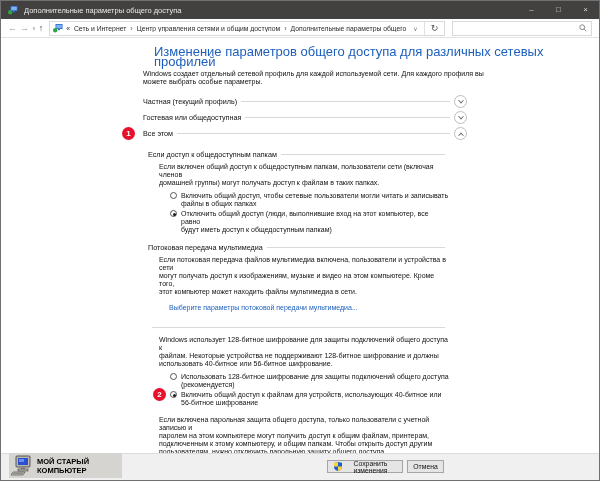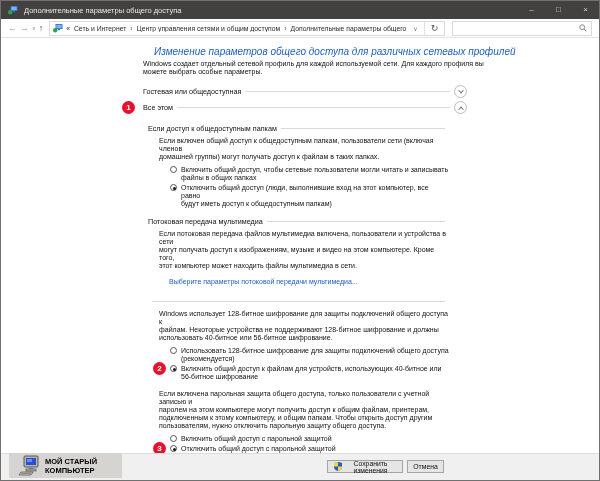--- a/index.html
+++ b/index.html
@@ -23,21 +23,21 @@
   .crumbs{display:flex;align-items:center;gap:4px;font-size:6.8px;color:#2b2b2b;white-space:nowrap;overflow:hidden;flex:1;}
   .crumb-sep{color:#555;font-size:7px;}
   .addr-chevron{font-size:6px;color:#777;padding:0 6px;border-right:1px solid #e0e0e0;height:100%;display:flex;align-items:center;}
   .refresh{font-size:9px;color:#555;padding:0 6px;height:100%;display:flex;align-items:center;}
   .searchbox{flex:1;height:15px;border:1px solid #d9d9d9;margin-left:4px;display:flex;align-items:center;padding:0 4px;}
   .searchbox input{flex:1;border:none;outline:none;font-size:7px;padding:0;background:transparent;}
   .search-icon{flex:none;}
 
   
   .content{position:relative;height:416px;background:#fff;padding-top:9px;}
-  .page-heading{margin:0 0 0 153px;font-size:10px;line-height:10px;color:#1d5fbe;font-weight:400;font-style:italic;}
+  .page-heading{margin:0 0 0 153px;font-size:13px;line-height:10px;color:#1d5fbe;font-weight:400;}
   .intro{margin:3px 0 0 142px;font-size:7px;line-height:8px;color:#111;white-space:pre-line;}
 
   .profiles{margin:8px 0 0 142px;width:324px;}
   .profile-row{height:15px;display:flex;align-items:center;margin-bottom:1px;position:relative;}
   .profile-label{font-size:7.2px;color:#111;white-space:nowrap;}
   .rule{flex:1;height:1px;background:#d9d9d9;margin:0 4px;}
   .chev-circle{width:13px;height:13px;border:1px solid #bdbdbd;border-radius:50%;flex:none;display:flex;align-items:center;justify-content:center;}
   .chev{width:4px;height:4px;border-right:1px solid #707070;border-bottom:1px solid #707070;}
   .chev.down{transform:rotate(45deg) translate(-1px,-1px);}
   .chev.up{transform:rotate(-135deg) translate(-1px,-1px);}
@@ -58,21 +58,21 @@
   .badge.b1{left:-21px;top:1px;}
   .badge.opt{left:-17px;top:-3px;}
 
   
   .footer{position:absolute;left:0;right:0;bottom:0;height:27px;background:#f0f0f0;border-top:1px solid #dcdcdc;}
   .btn{position:absolute;top:6px;height:13px;background:#e5e5e5;border:1px solid #a5a5a5;font-size:6.8px;color:#111;display:flex;align-items:center;justify-content:center;gap:3px;padding:0 6px;}
   .btn.save{left:326px;width:76px;}
   .btn.cancel{left:406px;width:37px;}
   .shield{width:8px;height:9px;flex:none;}
 
-  .watermark{position:absolute;left:8px;bottom:2px;width:113px;height:25px;background:#d6d4d0;display:flex;align-items:center;padding-left:10px;}
+  .watermark{position:absolute;left:8px;bottom:2px;width:113px;height:25px;background:#d6d4d0;display:flex;align-items:center;padding-left:2px;}
   .watermark .wm-icon{width:22px;height:21px;flex:none;margin-right:4px;}
   .wm-text{font-size:7.5px;font-weight:bold;color:#000;line-height:9px;white-space:nowrap;}
 </style>
 </head>
 <body>
 
 <div class="window">
 
   <div class="titlebar">
     <svg class="app-icon" viewBox="0 0 10 9">
@@ -121,20 +121,27 @@
     </div>
   </div>
 
   <div class="content">
     <h1 class="page-heading">Изменение параметров общего доступа для различных сетевых профилей</h1>
     <p class="intro">Windows создает отдельный сетевой профиль для каждой используемой сети. Для каждого профиля вы
 можете выбрать особые параметры.</p>
 
     <div class="profiles">
       <div class="profile-row">
+        <span class="profile-label">Частная (текущий профиль)</span>
+        <span class="rule"></span>
+        <span class="chev-circle">
+            <span class="chev down"></span>
+          </span>
+      </div>
+      <div class="profile-row">
         <span class="profile-label">Гостевая или общедоступная</span>
         <span class="rule"></span>
         <span class="chev-circle">
             <span class="chev down"></span>
           </span>
       </div>
       <div class="profile-row">
         <span class="badge b1">1</span>
         <span class="profile-label">Все этом</span>
         <span class="rule"></span>

